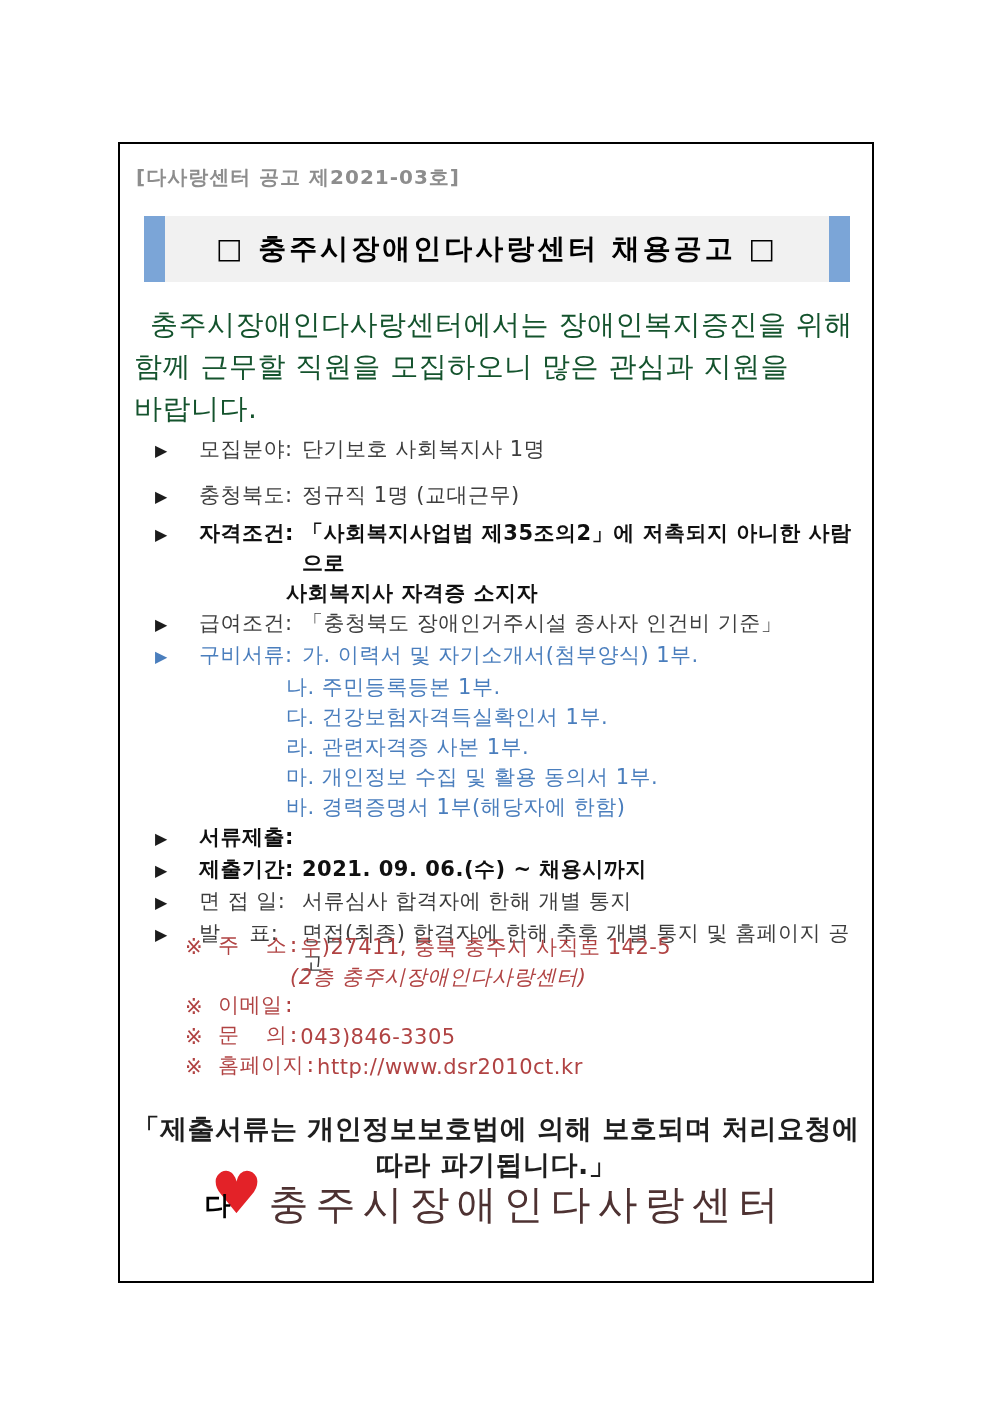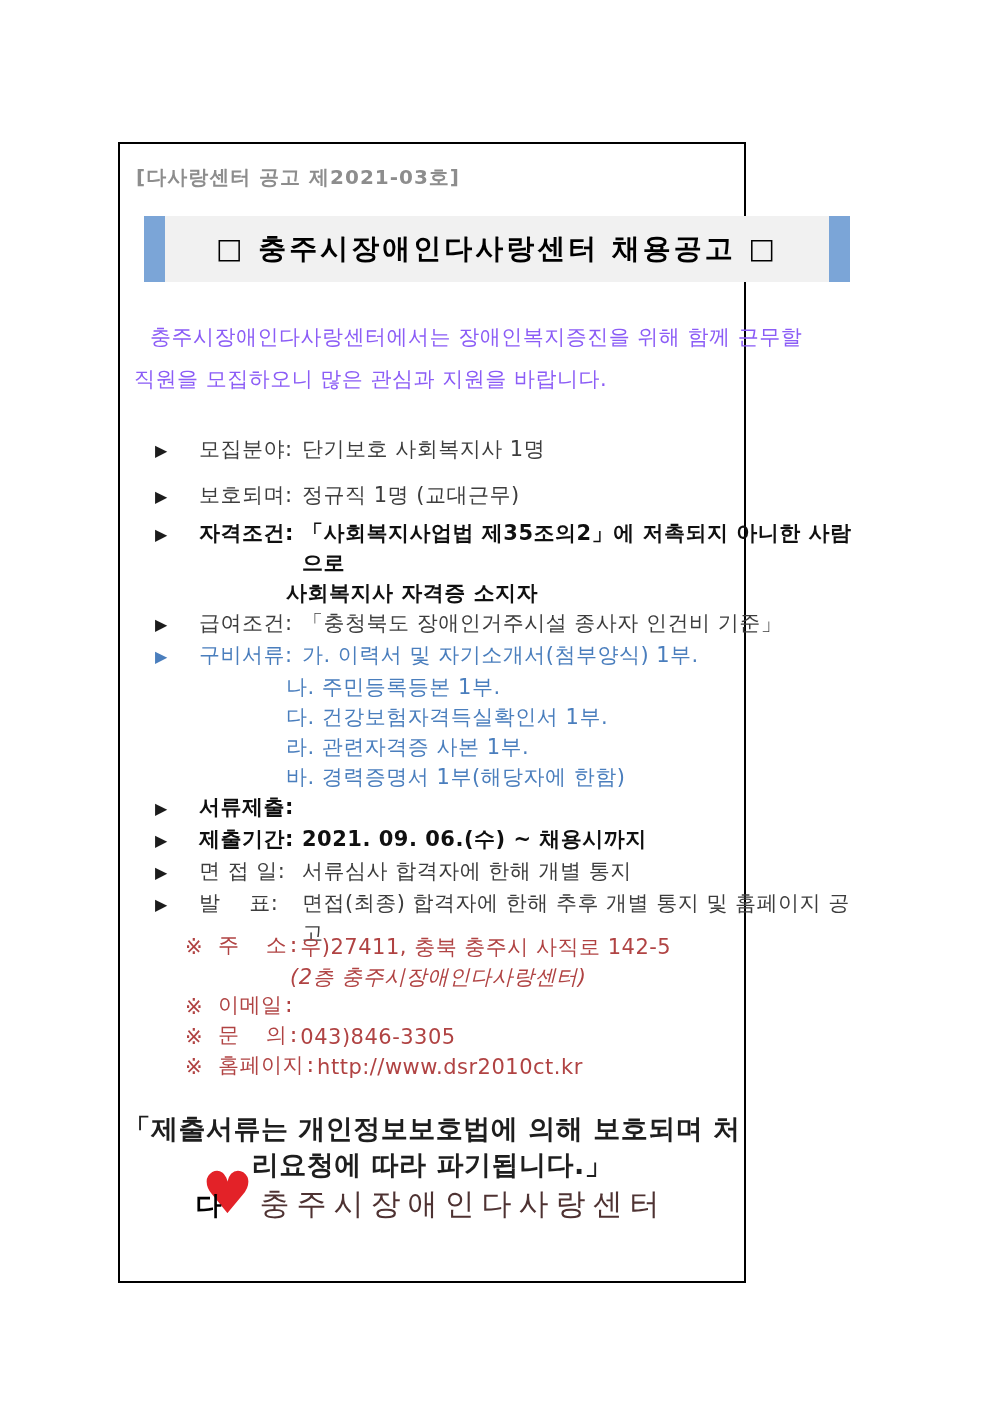--- a/index.html
+++ b/index.html
@@ -1,31 +1,31 @@
 <!DOCTYPE html>
 <html><head>
 <meta charset="utf-8">
 <style>
   * { margin:0; padding:0; box-sizing:border-box; }
   html,body { width:992px; height:1403px; background:#ffffff;
     font-family:"DejaVu Sans","Liberation Sans",sans-serif; }
-  .sheet { position:absolute; left:118px; top:142px; width:628px; height:1141px;
+  .sheet { position:absolute; left:118px; top:142px; width:756px; height:1141px;
     border:2px solid #000; background:#fff; }
 
   .notice-num { position:absolute; left:16px; top:20px; font-size:20px;
     font-weight:bold; color:#8d8d8d; letter-spacing:1px; }
 
   .banner { position:absolute; left:24px; top:72px; width:706px; height:66px;
     background:#f1f1f1; display:flex; align-items:stretch; }
   .banner .bar { width:21px; background:#7ba5d7; }
   .banner .title { flex:1; display:flex; align-items:center; justify-content:center;
     font-size:28px; font-weight:bold; color:#000; letter-spacing:3px; }
 
-  .intro { position:absolute; left:14px; top:172px; width:722px; font-size:21px;
-    line-height:42px; color:#8b5cf6; letter-spacing:0.5px; text-indent:16px;
+  .intro { position:absolute; left:14px; top:160px; width:722px; font-size:28px;
+    line-height:42px; color:#14532d; letter-spacing:0.5px; text-indent:16px;
     word-break:keep-all; }
 
   .list { position:absolute; left:35px; top:290px; width:706px; font-size:21px;
     color:#3d3d3d; letter-spacing:0.5px; }
   .row { display:flex; line-height:30px; align-items:flex-start; }
   .row .bullet { width:28px; font-size:16px; color:#1c1c1c; padding-top:2px; flex:none; }
   .row .label { width:103px; white-space:pre; flex:none;margin-left:16px; }
   .row .val { flex:1; }
   .row.cont { padding-left:131px; display:block; }
   .mt14 { margin-top:14px; }
@@ -45,21 +45,21 @@
     letter-spacing:0.5px; }
 
   .logo { position:absolute; left:0; top:1032px; width:100%; display:flex;
     justify-content:center; align-items:center; }
   .logo .mark-wrap { position:relative; width:52px; height:56px; flex:none; }
   .logo .heart { position:absolute; left:4px; top:-12px; font-size:58px;
     line-height:1; color:#e32228; }
   .logo .mark-char { position:absolute; left:-2px; top:12px; font-size:26px;
     font-weight:bold; color:#000; }
   .logo .logo-text { margin-left:10px; font-family:"Liberation Serif","DejaVu Serif",serif;
-    font-size:30px; color:#4e3232; letter-spacing:7px; }
+    font-size:40px; color:#4e3232; letter-spacing:7px; }
 </style>
 </head>
 <body>
 
 <div class="sheet">
 
   <div class="notice-num">[다사랑센터 공고 제2021-03호]</div>
 
   <div class="banner">
     <div class="bar"></div>
@@ -75,21 +75,21 @@
   <div class="list">
 
     <div class="row">
       <span class="bullet">▶</span>
       <span class="label">모집분야:</span>
       <span class="val">단기보호 사회복지사 1명</span>
     </div>
 
     <div class="row mt14">
       <span class="bullet">▶</span>
-      <span class="label">보호되며:</span>
+      <span class="label">충청북도:</span>
       <span class="val">정규직 1명 (교대근무)</span>
     </div>
 
     <div class="row mt6 b">
       <span class="bullet">▶</span>
       <span class="label">자격조건:</span>
       <span class="val">「사회복지사업법 제35조의2」에 저촉되지 아니한 사람으로</span>
     </div>
     <div class="row cont b">
       <span>사회복지사 자격증 소지자</span>
@@ -107,20 +107,23 @@
       <span class="val">가. 이력서 및 자기소개서(첨부양식) 1부.</span>
     </div>
     <div class="row cont blue">
       <span>나. 주민등록등본 1부.</span>
     </div>
     <div class="row cont blue">
       <span>다. 건강보험자격득실확인서 1부.</span>
     </div>
     <div class="row cont blue">
       <span>라. 관련자격증 사본 1부.</span>
+    </div>
+    <div class="row cont blue">
+      <span>마. 개인정보 수집 및 활용 동의서 1부.</span>
     </div>
     <div class="row cont blue">
       <span>바. 경력증명서 1부(해당자에 한함)</span>
     </div>
 
     <div class="row b">
       <span class="bullet">▶</span>
       <span class="label">서류제출:</span>
     </div>
 

